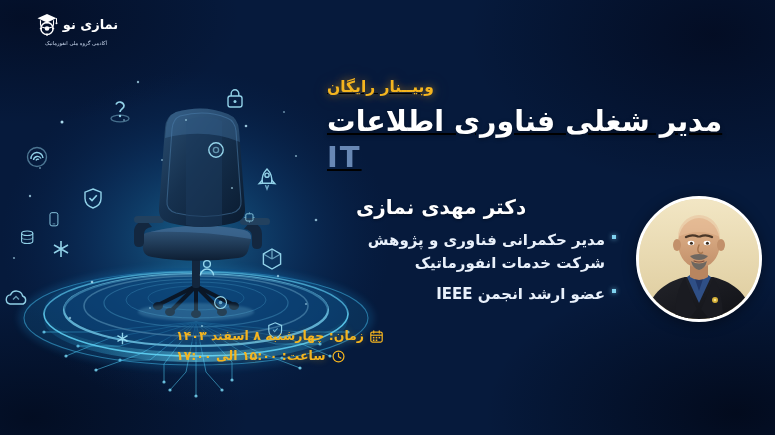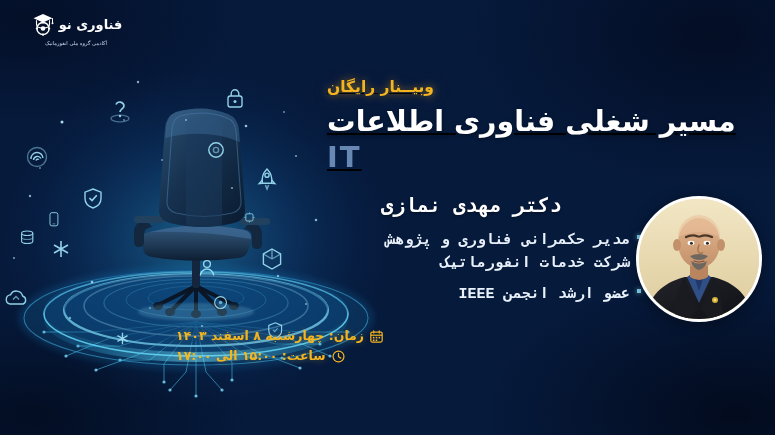--- a/index.html
+++ b/index.html
@@ -56,21 +56,21 @@
     margin-top:2px;
     font-family:"DejaVu Sans","Liberation Sans",sans-serif;
     font-size:29px;font-weight:700;letter-spacing:2px;
     color:rgba(132,166,214,.78);
     direction:ltr;text-align:left;
     margin-right:auto;width:max-content;
   }
   .headline .title,.headline .kicker{margin-left:0;margin-right:auto;width:max-content;}
 
   
-  .speaker{position:absolute;top:196px;right:134px;width:260px;text-align:left;z-index:5;font-family:Liberation Mono, monospace;}
+  .speaker{position:absolute;top:196px;right:159px;width:260px;text-align:left;z-index:5;}
   .speaker-name{
     font-size:20px;font-weight:700;color:#ffffff;line-height:1.1;
     text-shadow:0 1px 3px rgba(0,0,0,.4);
     width:max-content;margin-right:auto;
   }
   .cred{list-style:none;margin:11px 0 0;padding:0;}
   .cred li{
     position:relative;
     font-size:15px;font-weight:700;color:#e9f1fb;line-height:1.55;
     padding-right:11px;margin-bottom:7px;
@@ -105,21 +105,21 @@
   .meta-text{font-size:12.5px;font-weight:700;color:#f5b51f;line-height:1;white-space:nowrap;
     text-shadow:0 0 7px rgba(245,181,31,.35);}
 </style>
 </head>
 <body>
 
 <div class="banner">
 
   <div class="logo">
     <div class="logo-row">
-      <span class="logo-word">فناوری نو</span>
+      <span class="logo-word">نمازی نو</span>
       <span class="logo-mark">
         <svg viewBox="0 0 26 26" aria-hidden="true">
           <path d="M13 3 L22.5 7.2 L13 11.4 L3.5 7.2 Z" fill="#ffffff"></path>
           <path d="M6.5 9.2 v4.2 c0 2 2.9 3.4 6.5 3.4 s6.5-1.4 6.5-3.4 V9.2" fill="none" stroke="#ffffff" stroke-width="1.1"></path>
           <circle cx="13" cy="17.5" r="6.1" fill="none" stroke="#ffffff" stroke-width="1.5"></circle>
           <circle cx="13" cy="17.5" r="2.3" fill="#ffffff"></circle>
           <g fill="#ffffff">
             <rect x="12.2" y="10.2" width="1.6" height="2.2" rx=".5"></rect>
             <rect x="12.2" y="22.6" width="1.6" height="2.2" rx=".5"></rect>
             <rect x="5.8" y="16.7" width="2.2" height="1.6" rx=".5"></rect>
@@ -361,21 +361,21 @@
         <circle cx="202" cy="266" r="1.1" opacity=".6"></circle>
           <circle cx="256" cy="298" r="1.2" opacity=".55"></circle>
         <circle cx="40" cy="108" r="1" opacity=".5"></circle>
           <circle cx="284" cy="52" r="1.1" opacity=".5"></circle>
       </g>
     </svg>
   </div>
 
   <div class="headline">
     <div class="kicker">وبیــنار رایگان</div>
-    <div class="title">مسیر شغلی فناوری اطلاعات</div>
+    <div class="title">مدیر شغلی فناوری اطلاعات</div>
     <div class="subtitle-it">IT</div>
   </div>
 
   <div class="speaker">
     <div class="speaker-name">دکتر مهدی نمازی</div>
     <ul class="cred">
       <li>
         <span class="bullet"></span>
         <span>مدیر حکمرانی فناوری و پژوهش شرکت خدمات انفورماتیک</span>
       </li>

